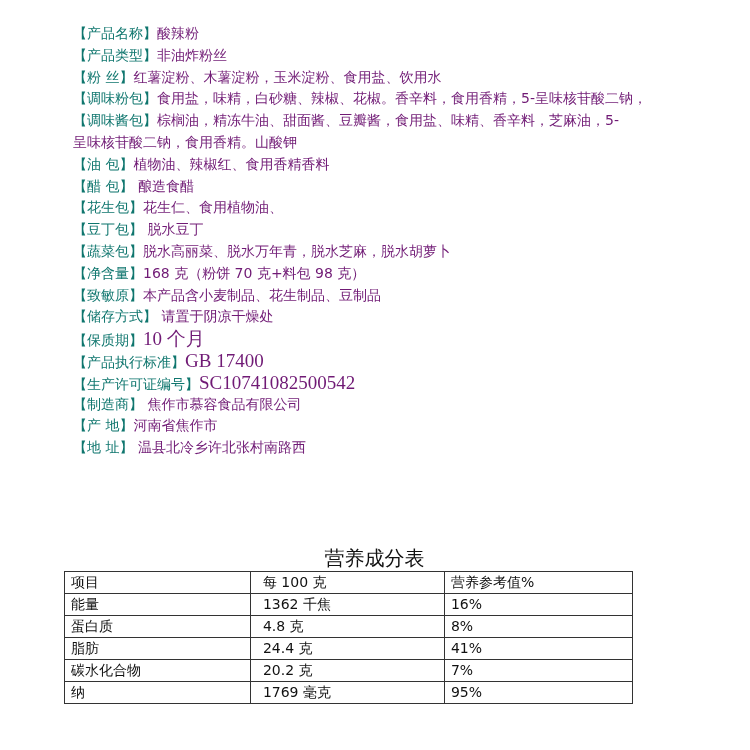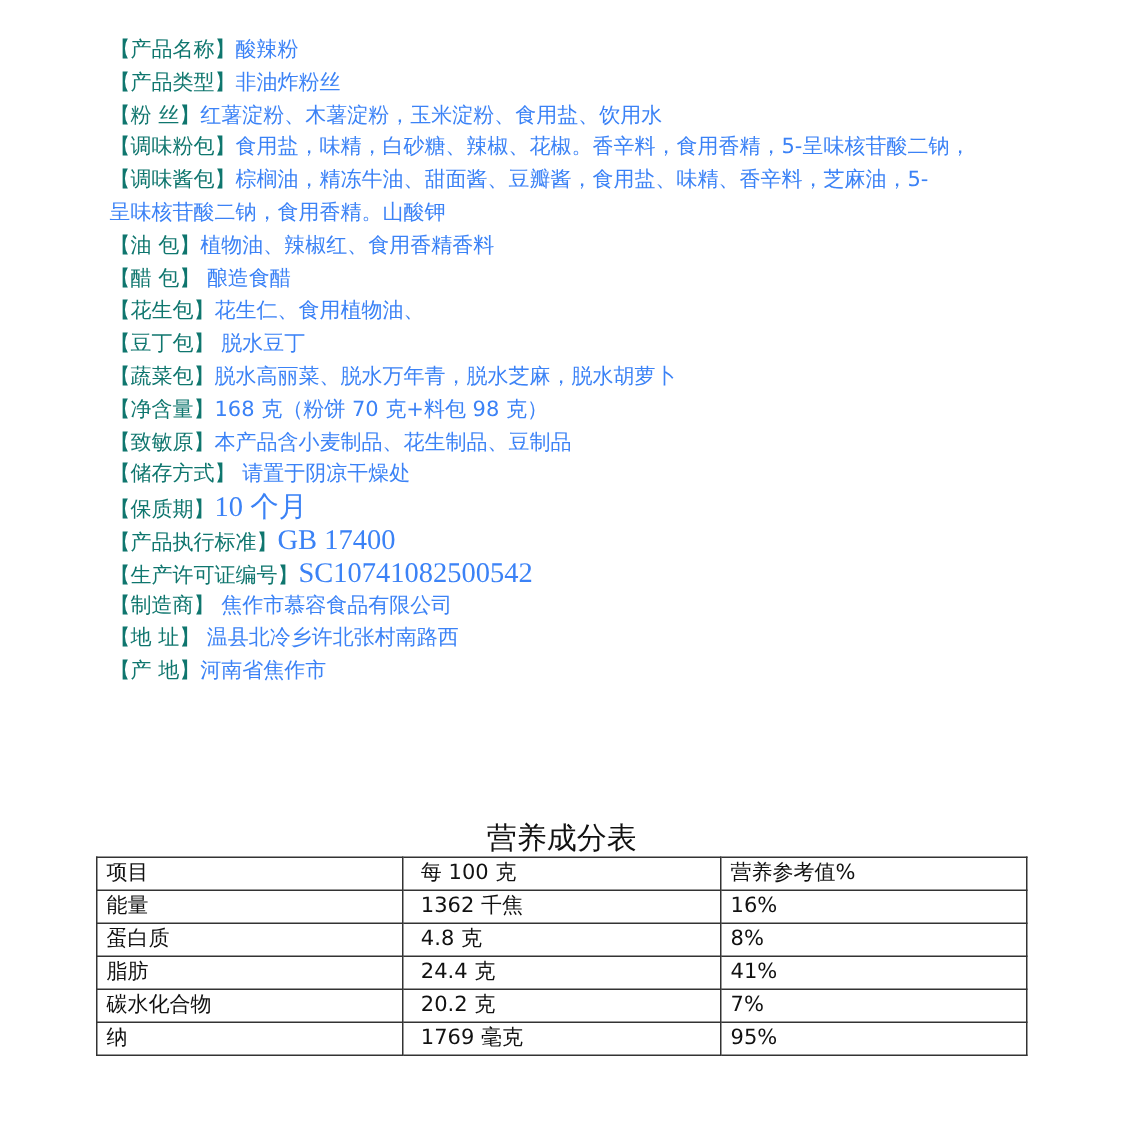--- a/index.html
+++ b/index.html
@@ -1,25 +1,25 @@
 <!DOCTYPE html>
 <html><head>
   <meta charset="utf-8">
   <style>
     html, body { margin: 0; padding: 0; background: #ffffff; }
     body { width: 750px; height: 750px; position: relative; overflow: hidden;
            font-family: "DejaVu Sans", "Liberation Sans", sans-serif; color: #111; }
     .info { position: absolute; left: 73px; top: 23px; width: 640px; }
     .line { height: 21.8px; line-height: 21.8px; font-size: 14px; white-space: nowrap; }
     .line .label { color: #0f766e; }
-    .line .val { color: #3b82f6; }
+    .line .val { color: #701a75; }
     .num { color: #1a2a4a; font-family: Liberation Serif, serif; font-size: 19px; }
     .title { position: absolute; left: 64px; width: 621px; top: 548px; text-align: center;
              font-size: 20px; line-height: 20px; }
-    table { position: absolute; left: 64px; top: 571px; width: 621px; border-collapse: collapse;
+    table { position: absolute; left: 64px; top: 571px; width: 569px; border-collapse: collapse;
             font-size: 14px; }
     td { border: 1.5px solid #333; height: 21px; padding: 0 0 0 6px; line-height: 21px;
          white-space: nowrap; }
     td.c1 { width: 200px; }
     td.c2 { width: 203px; padding-left: 12px; }
     td.c3 { width: 200px; }
   </style>
 </head>
 <body>
 
@@ -35,22 +35,22 @@
   <div class="line"><span class="label">【花生包】</span><span class="val">花生仁、食用植物油、</span></div>
   <div class="line"><span class="label">【豆丁包】</span><span class="val"> 脱水豆丁</span></div>
   <div class="line"><span class="label">【蔬菜包】</span><span class="val">脱水高丽菜、脱水万年青，脱水芝麻，脱水胡萝卜</span></div>
   <div class="line"><span class="label">【净含量】</span><span class="val">168 克（粉饼 70 克+料包 98 克）</span></div>
   <div class="line"><span class="label">【致敏原】</span><span class="val">本产品含小麦制品、花生制品、豆制品</span></div>
   <div class="line"><span class="label">【储存方式】</span><span class="val"> 请置于阴凉干燥处</span></div>
   <div class="line"><span class="label">【保质期】</span><span class="val num">10 个月</span></div>
   <div class="line"><span class="label">【产品执行标准】</span><span class="val num">GB 17400</span></div>
   <div class="line"><span class="label">【生产许可证编号】</span><span class="val num">SC10741082500542</span></div>
   <div class="line"><span class="label">【制造商】</span><span class="val"> 焦作市慕容食品有限公司</span></div>
+  <div class="line"><span class="label">【产  地】</span><span class="val">河南省焦作市</span></div>
   <div class="line"><span class="label">【地  址】</span><span class="val"> 温县北冷乡许北张村南路西</span></div>
-  <div class="line"><span class="label">【产  地】</span><span class="val">河南省焦作市</span></div>
 </div>
 
 <div class="title">营养成分表</div>
 
 <table>
   <tbody>
       <tr>
     <td class="c1">项目</td>
     <td class="c2">每 100 克</td>
     <td class="c3">营养参考值%</td>

